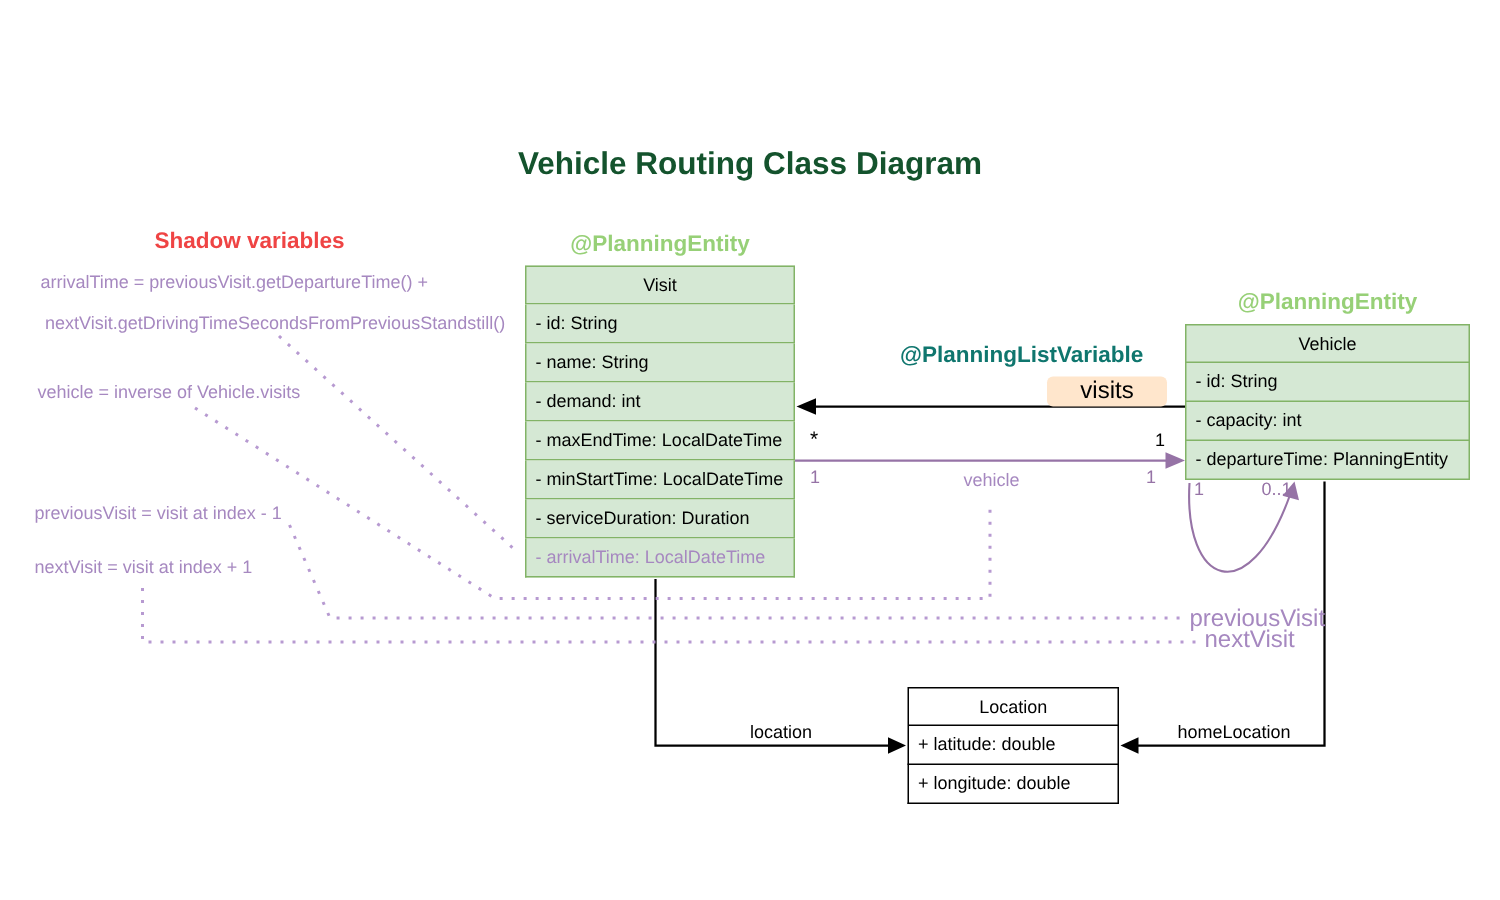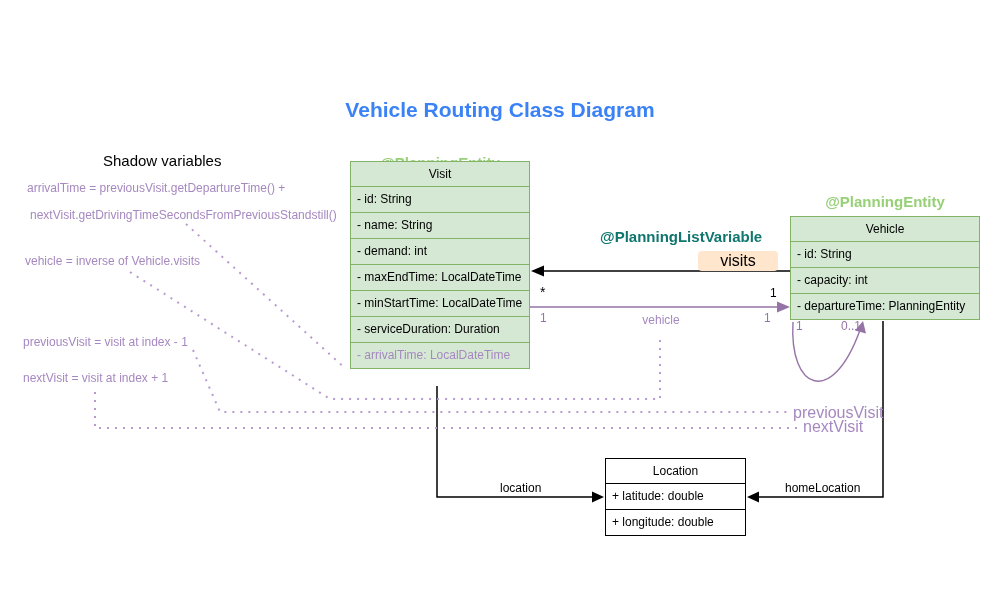--- a/index.html
+++ b/index.html
@@ -2,40 +2,40 @@
 <html><head>
 <meta charset="utf-8">
 <style>
   html,body{margin:0;padding:0;background:#fff;}
   .canvas{
     position:relative;width:1000px;height:600px;background:#ffffff;overflow:hidden;
     font-family:"Liberation Sans",sans-serif;color:#000;
   }
   .wires{position:absolute;left:0;top:0;}
   .abs{position:absolute;white-space:nowrap;}
-  .title{left:0;top:98px;width:1000px;text-align:center;font-size:21px;font-weight:700;color:#3b82f6;}
-  .shadow-title{left:103px;top:152px;font-size:15px;font-weight:400;color:#000000;}
+  .title{left:0;top:98px;width:1000px;text-align:center;font-size:21px;font-weight:700;color:#14532d;}
+  .shadow-title{left:103px;top:152px;font-size:15px;font-weight:700;color:#ef4444;}
   .formula{font-size:12px;color:#a688c0;}
   .f1{left:27px;top:181px;}
   .f2{left:30px;top:208px;}
   .f3{left:25px;top:254px;}
   .f4{left:23px;top:335px;}
   .f5{left:23px;top:371px;}
   .annot{font-size:15px;font-weight:700;text-align:center;}
   .annot-green{color:#97d077;}
   .annot-orange{color:#0f766e;text-align:left;}
   .visit-annot{left:350px;top:154px;width:180px;}
   .vehicle-annot{left:790px;top:193px;width:190px;}
   .plv-annot{left:600px;top:228px;width:180px;}
   .uml-class{position:absolute;font-size:12px;}
   .uml-class .hdr{box-sizing:border-box;height:26px;line-height:24px;text-align:center;border:1px solid;}
   .uml-class .row{box-sizing:border-box;height:26px;line-height:24px;padding-left:6px;border:1px solid;border-top:none;white-space:nowrap;overflow:hidden;}
   .green .hdr,.green .row{background:#d5e8d4;border-color:#82b366;}
   .plain .hdr,.plain .row{background:#ffffff;border-color:#000000;}
-  .visit-class{left:350px;top:161px;width:180px;}
+  .visit-class{left:350px;top:177px;width:180px;}
   .vehicle-class{left:790px;top:216px;width:190px;}
   .location-class{left:605px;top:458px;width:141px;}
   .shadow-attr{color:#a688c0;}
   .badge{left:698px;top:251px;width:80px;height:20px;line-height:20px;text-align:center;
          background:#ffe6cc;border-radius:4px;font-size:16px;color:#000;}
   .mult{font-size:12px;}
   .mult-black{color:#000;}
   .mult-purple{color:#9673a6;}
   .m-star{left:540px;top:284px;font-size:14px;}
   .m-1v{left:770px;top:286px;}

